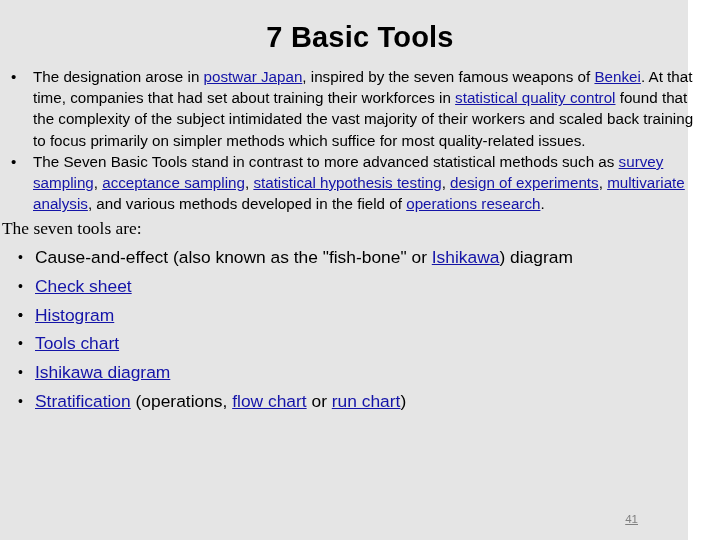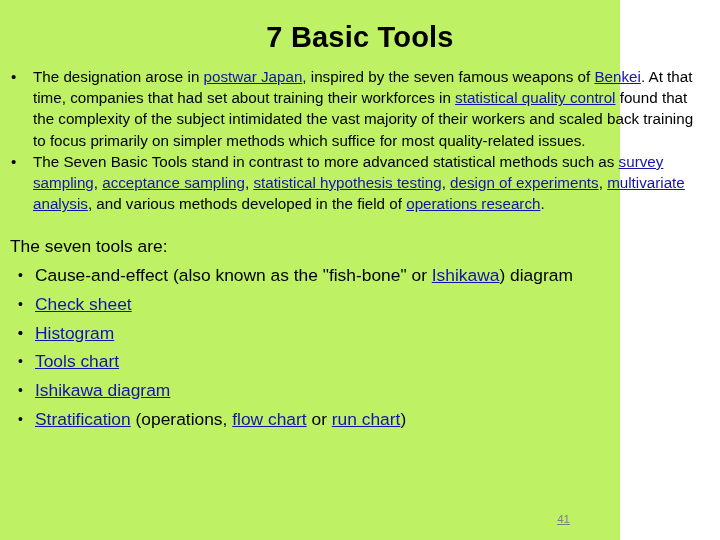--- a/index.html
+++ b/index.html
@@ -10,23 +10,23 @@
   body {
     width: 720px;
     height: 540px;
     overflow: hidden;
     font-family: "Liberation Sans", sans-serif;
     color: #000000;
     -webkit-font-smoothing: none;
   }
   .slide {
     position: relative;
-    width: 620px;
+    width: 688px;
     height: 540px;
-    background: #bef264;
+    background: #e5e5e5;
   }
 
   
   .slide-title {
     position: absolute;
     top: 20px;
     left: 0;
     width: 720px;
     text-align: center;
     font-size: 29px;
@@ -65,23 +65,24 @@
     top: 0;
     font-size: 15.2px;
     line-height: 21.2px;
     color: #000000;
   }
 
   
   .lead-in {
     font-size: 17.4px;
     line-height: 28.6px;
-    margin-top: 18px;
-    padding-left: 10px;
+    margin-top: 0;
+    padding-left: 2px;
     color: #000000;
+    font-family: Liberation Serif, serif;
   }
 
   
   .tools-list {
     list-style: none;
     margin: 0;
     padding: 0;
   }
   .tool-item {
     position: relative;

